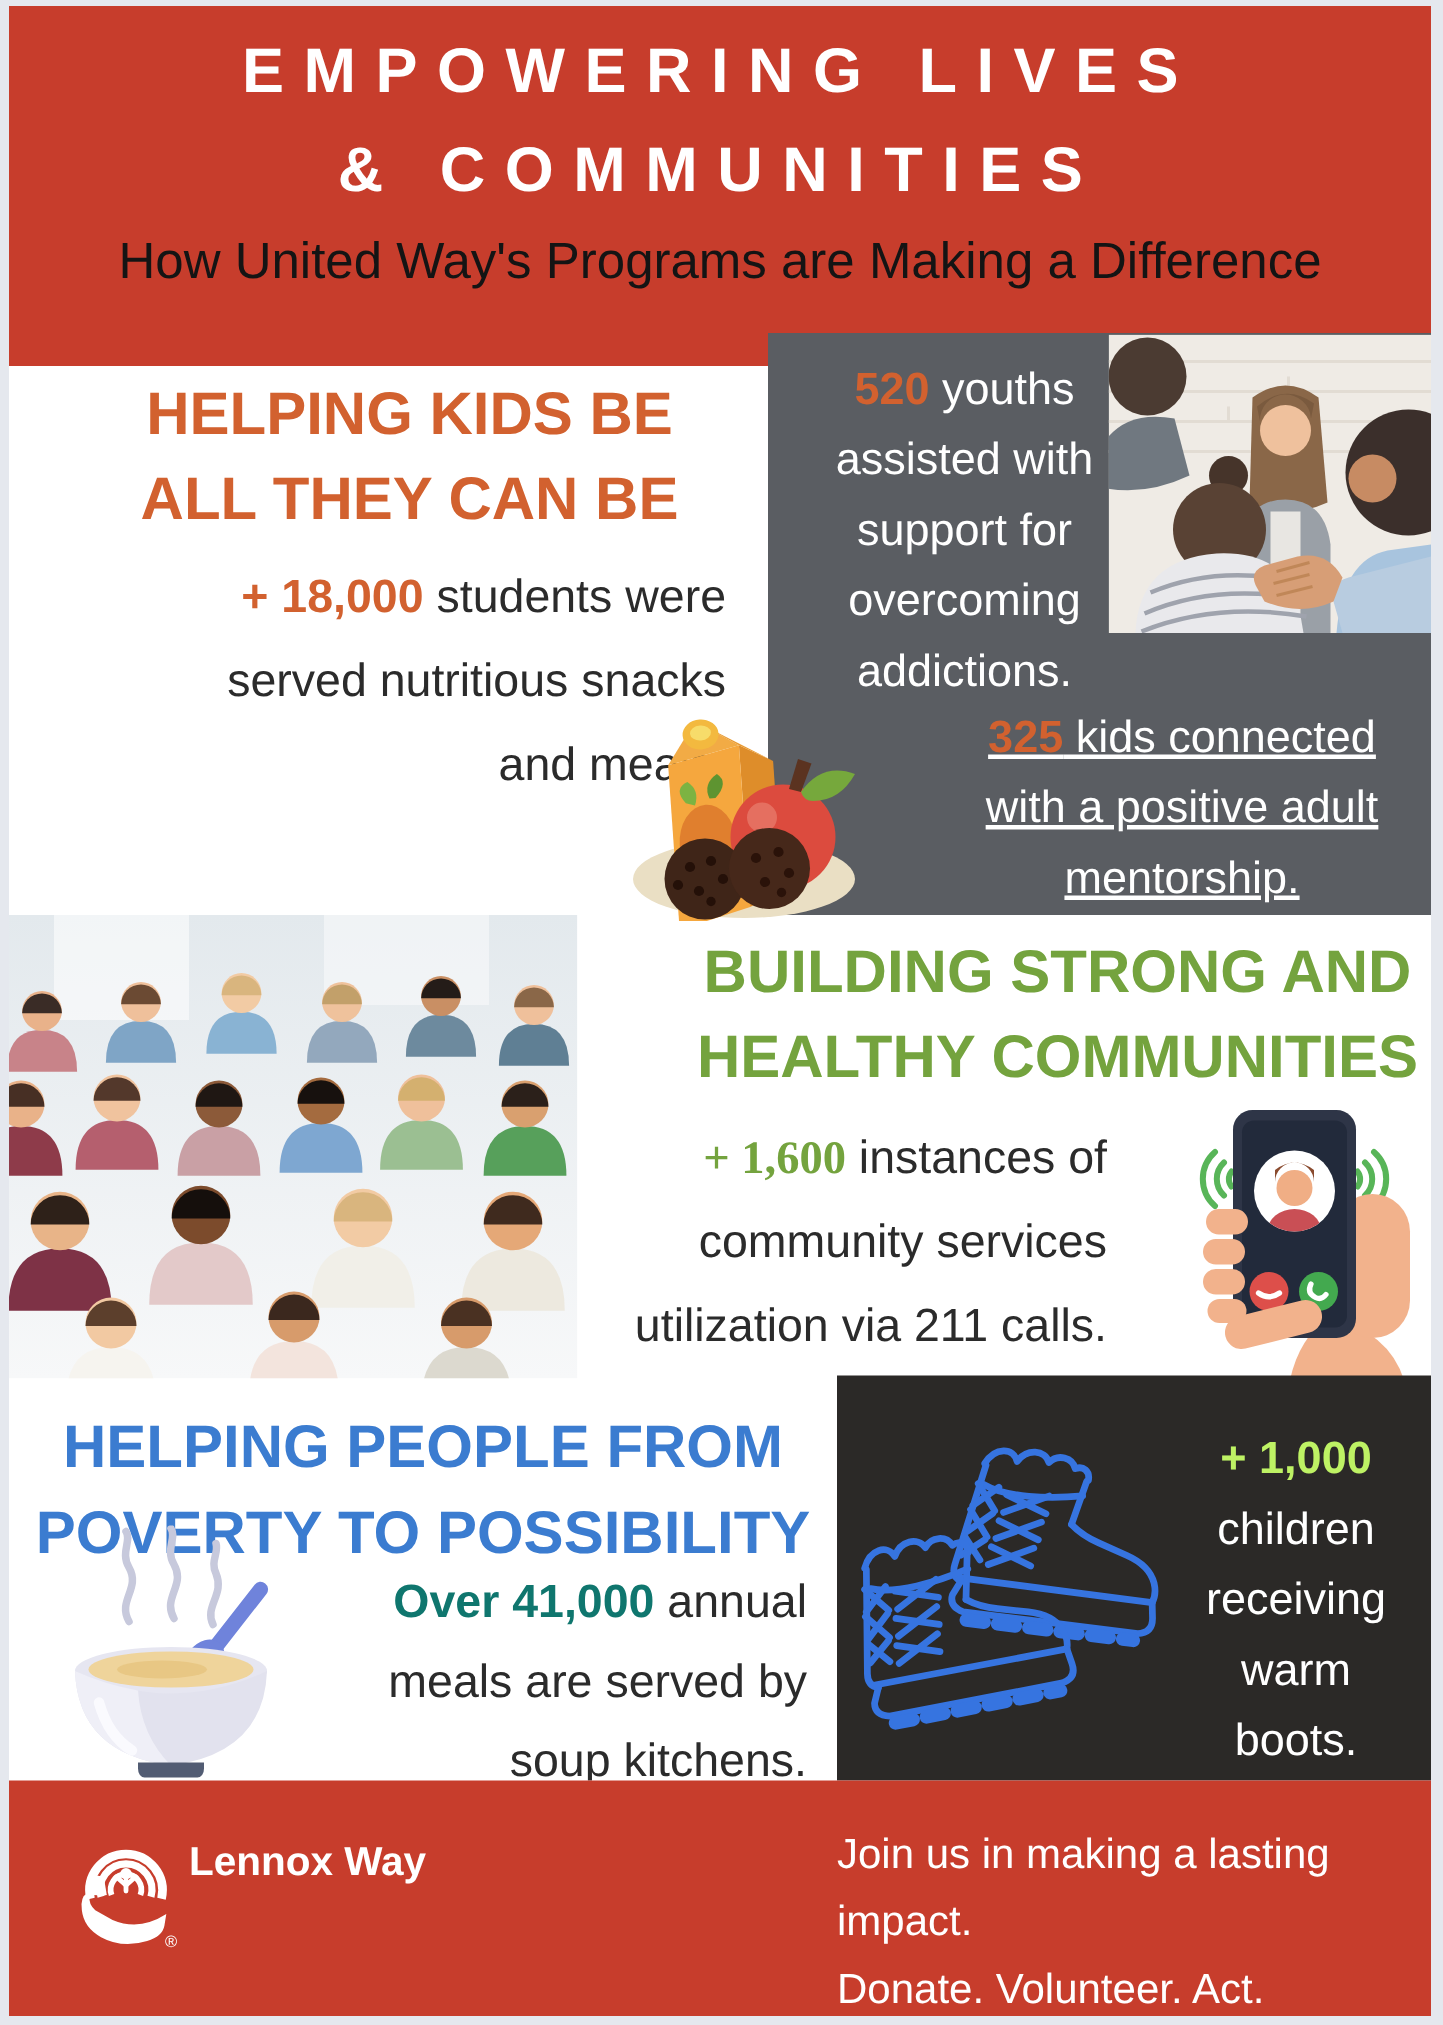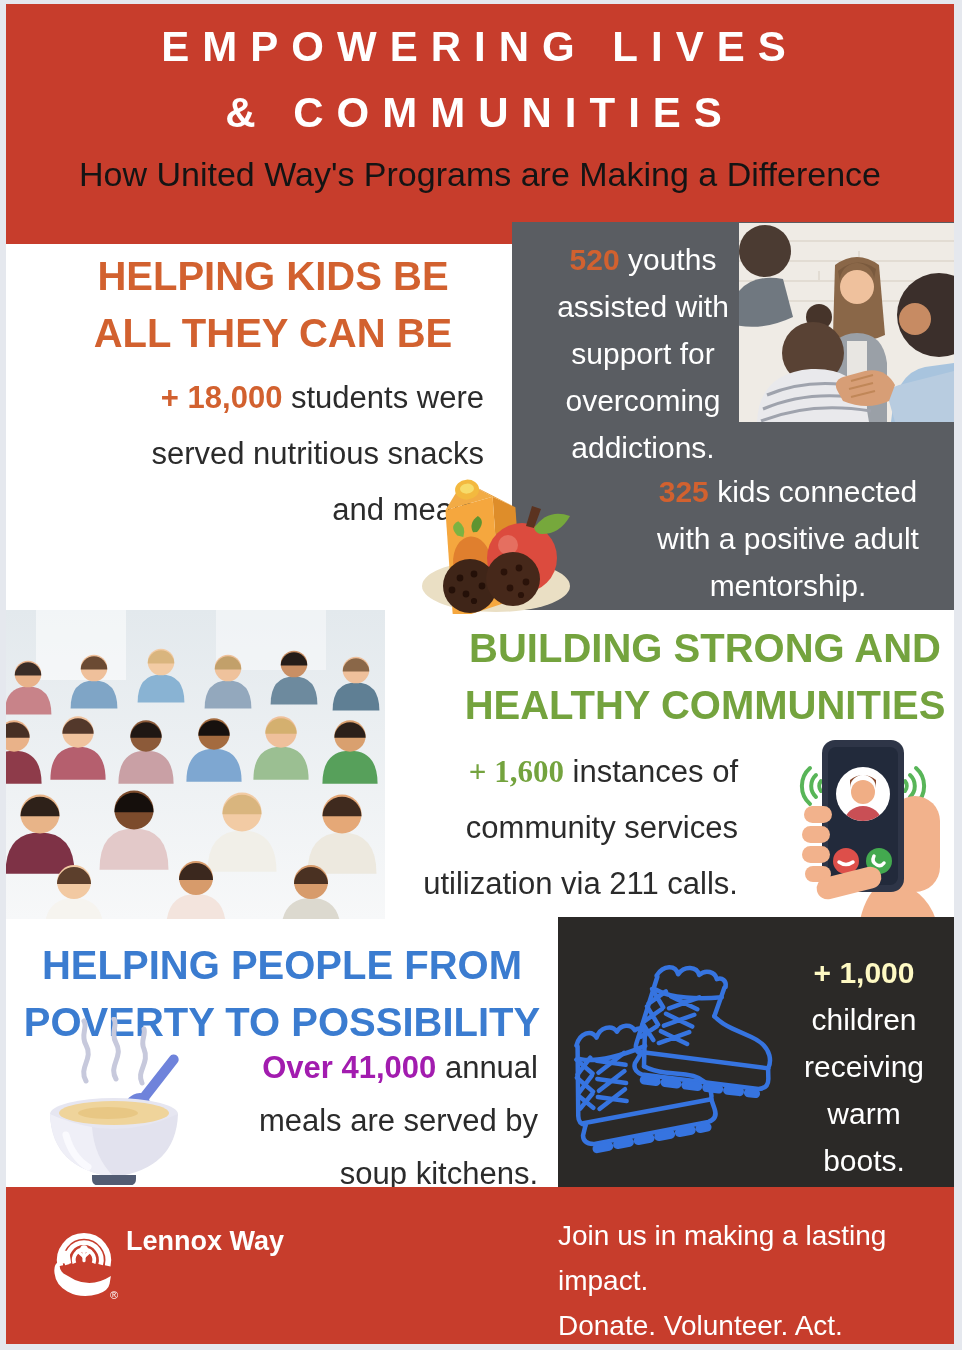--- a/index.html
+++ b/index.html
@@ -25,30 +25,30 @@
     width:100%;top:148px;text-align:center;color:#141414;
     font-size:34px;line-height:44px;font-weight:400;
   }
 
   
   .sec-heading{font-weight:700;font-size:40px;line-height:57px;text-align:center;}
   .stat{font-size:31px;line-height:56px;color:#2B2B2B;text-align:right;margin:0;}
   .hl{font-weight:700;}
   .orange{color:#D2612F;}
   .green{color:#74A33E;font-family:Liberation Serif, serif;}
-  .blue{color:#a21caf;}
-  .boots-blue{color:#fef9c3;}
+  .blue{color:#0f766e;}
+  .boots-blue{color:#bef264;}
 
   
   .s1-heading{left:0;top:244px;width:534px;color:#D2612F;}
   .s1-body{left:28px;top:366px;width:450px;}
   .gray-box{left:506px;top:218px;width:442px;height:388px;background:#5A5D62;overflow:hidden;}
   .gray-stat{font-size:30px;line-height:47px;color:#ffffff;text-align:center;margin:0;}
   .stat-youths{left:0;top:14px;width:238px;padding-left:24px;}
-  .stat-mentorship{left:110px;top:246px;width:332px;}
+  .stat-mentorship{left:110px;top:246px;width:332px;text-decoration:underline;}
   .photo1{left:733px;top:219px;width:215px;height:199px;overflow:hidden;}
   .food{left:412px;top:442px;width:156px;height:168px;}
 
   
   .photo2{left:0;top:606px;width:379px;height:309px;overflow:hidden;}
   .s2-heading{left:379px;top:616px;width:640px;color:#74A33E;}
   .s2-body{left:388px;top:740px;width:344px;}
   .phone{left:768px;top:726px;width:180px;height:190px;}
 
   

